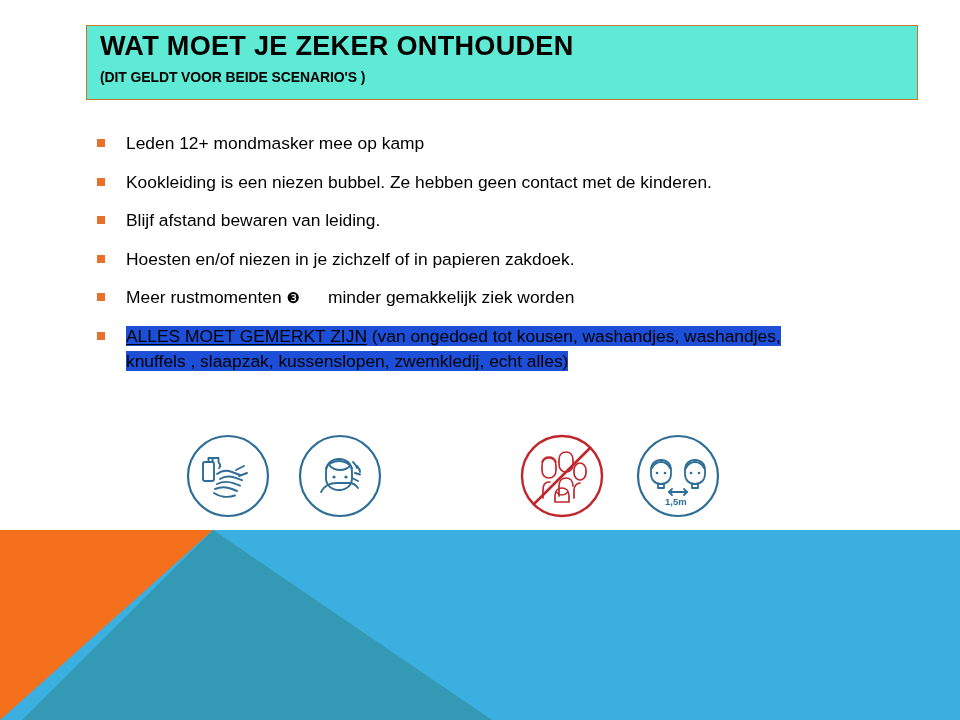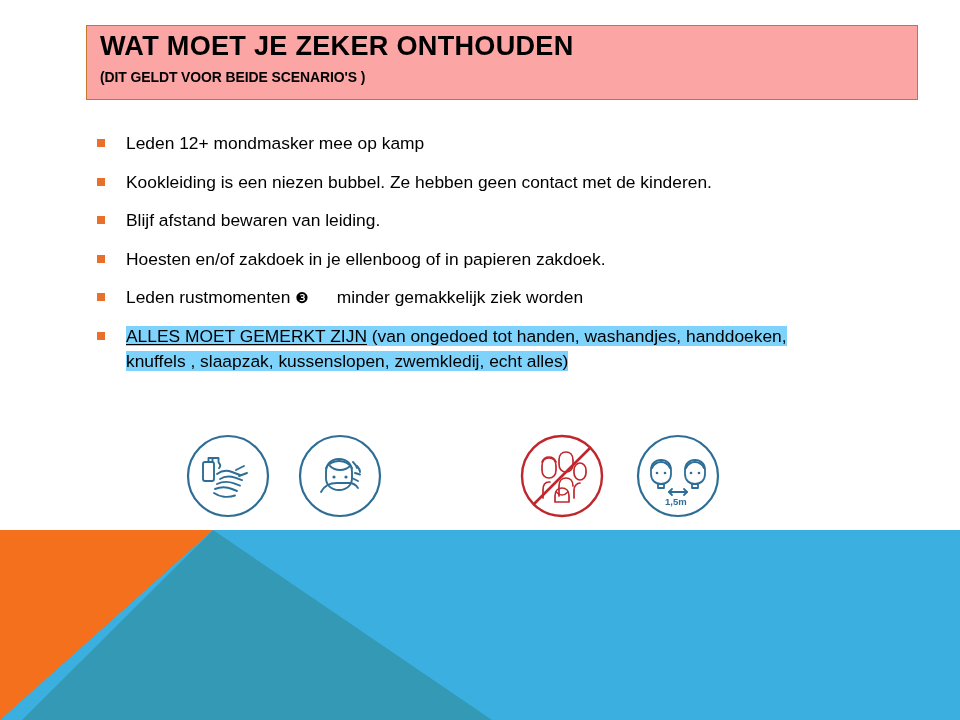--- a/index.html
+++ b/index.html
@@ -27,21 +27,21 @@
 
   
   #title-box {
     position: absolute;
     left: 86px;
     top: 25px;
     width: 832px;
     height: 75px;
     border: 1.5px solid #C4772C;
     box-sizing: border-box;
-    background: #fca5a5;
+    background: #5eead4;
     text-decoration: underline;
   }
   #title-main {
     position: absolute;
     left: 13px;
     top: 3px;
     font-size: 28.5px;
     font-weight: bold;
     letter-spacing: 0.3px;
     color: #000000;
@@ -82,21 +82,21 @@
     left: 2px;
     top: 8px;
     width: 8px;
     height: 8px;
     background: #E8702A;
   }
   .bullet-row.highlighted {
     margin-bottom: 0;
   }
   .hl {
-    background: #7dd3fc;
+    background: #1d4ed8;
     box-decoration-break: clone;
     -webkit-box-decoration-break: clone;
   }
   .hl.underline {
     text-decoration: underline;
     text-underline-offset: 2px;
   }
   .circ-glyph {
     display: inline-block;
     font-size: 15px;
@@ -157,32 +157,32 @@
       <span class="marker"></span>
       <span>Blijf afstand bewaren van leiding.</span>
     </div>
 
     <div class="bullet-row">
       <span class="marker"></span>
     </div>
 
     <div class="bullet-row">
       <span class="marker"></span>
-      <span>Hoesten en/of zakdoek in je ellenboog of in papieren zakdoek.</span>
-    </div>
-
-    <div class="bullet-row">
-      <span class="marker"></span>
-      <span>Leden rustmomenten</span><span>&nbsp;</span><span class="circ-glyph">❸</span><span class="gap-wide"></span><span>minder gemakkelijk ziek worden</span>
+      <span>Hoesten en/of niezen in je zichzelf of in papieren zakdoek.</span>
+    </div>
+
+    <div class="bullet-row">
+      <span class="marker"></span>
+      <span>Meer rustmomenten</span><span>&nbsp;</span><span class="circ-glyph">❸</span><span class="gap-wide"></span><span>minder gemakkelijk ziek worden</span>
     </div>
 
 
     <div class="bullet-row highlighted">
       <span class="marker"></span>
-      <span class="hl underline">ALLES MOET GEMERKT ZIJN</span><span class="hl"> (van ongedoed tot handen, washandjes, handdoeken,</span><br>
+      <span class="hl underline">ALLES MOET GEMERKT ZIJN</span><span class="hl"> (van ongedoed tot kousen, washandjes, washandjes,</span><br>
       <span class="hl">knuffels , slaapzak, kussenslopen, zwemkledij, echt alles)</span>
     </div>
 
   </div>
 
   <div id="icon-row">
 
     <div class="icon-wrap" style="left:4px;">
       <svg width="88" height="88" viewBox="0 0 88 88">
         <circle cx="44" cy="44" r="40" fill="none" stroke="#2E6E96" stroke-width="2.2"></circle>

